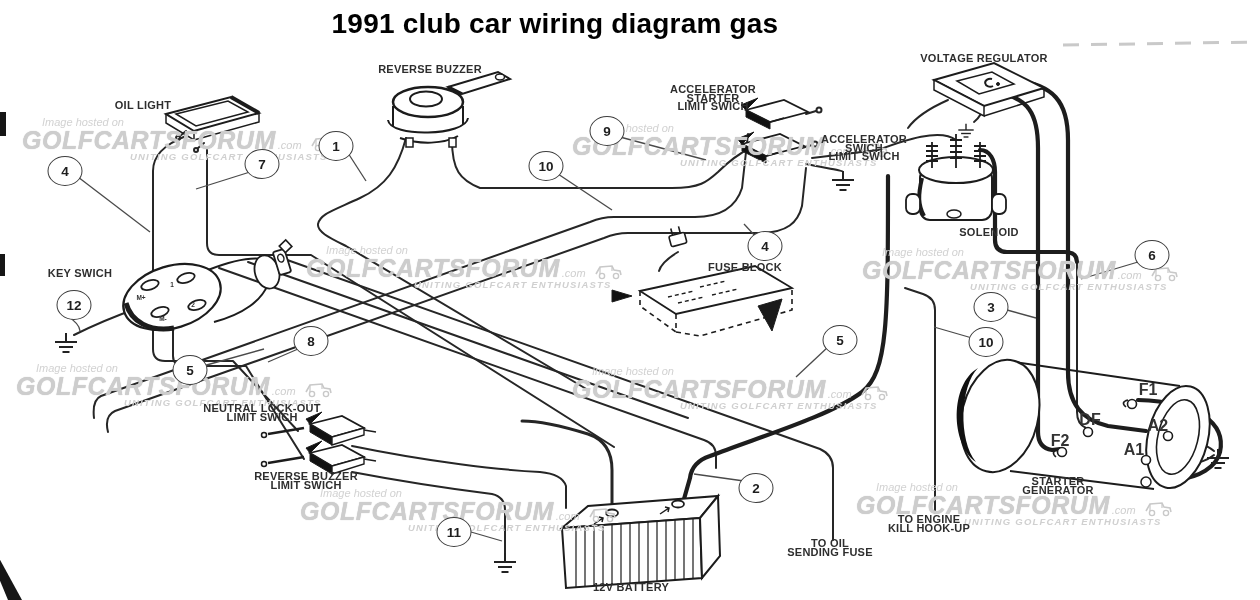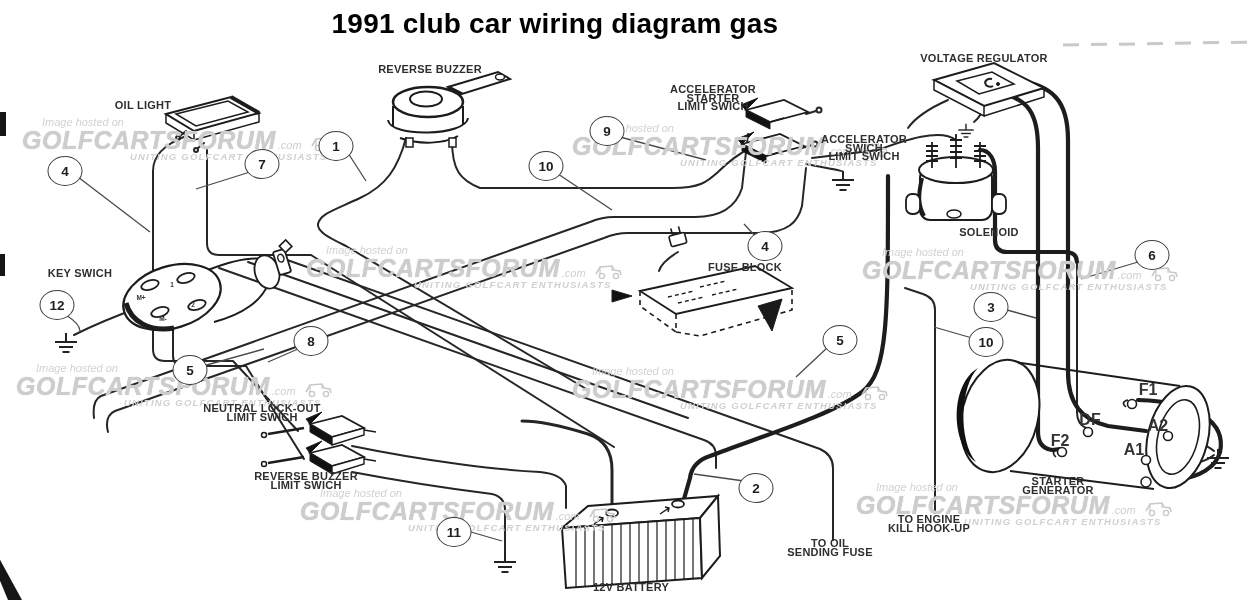--- a/index.html
+++ b/index.html
@@ -418,21 +418,21 @@
       <div class="lbl" style="left: 1058px; top: 477px;">
         <div>STARTER</div>
         <div>GENERATOR</div>
       </div>
       <div class="callout" style="left: 65px; top: 171px;">4</div>
       <div class="callout" style="left: 262px; top: 164px;">7</div>
       <div class="callout" style="left: 336px; top: 146px;">1</div>
       <div class="callout" style="left: 607px; top: 131px;">9</div>
       <div class="callout" style="left: 546px; top: 166px;">10</div>
       <div class="callout" style="left: 765px; top: 246px;">4</div>
-      <div class="callout" style="left: 57px; top: 305px;">12</div>
+      <div class="callout" style="left: 74px; top: 305px;">12</div>
       <div class="callout" style="left: 190px; top: 370px;">5</div>
       <div class="callout" style="left: 311px; top: 341px;">8</div>
       <div class="callout" style="left: 840px; top: 340px;">5</div>
       <div class="callout" style="left: 991px; top: 307px;">3</div>
       <div class="callout" style="left: 986px; top: 342px;">10</div>
       <div class="callout" style="left: 1152px; top: 255px;">6</div>
       <div class="callout" style="left: 756px; top: 488px;">2</div>
       <div class="callout" style="left: 454px; top: 532px;">11</div>
       <div class="term" style="left: 1148px; top: 390px;">F1</div>
       <div class="term" style="left: 1090px; top: 420px;">DF</div>

